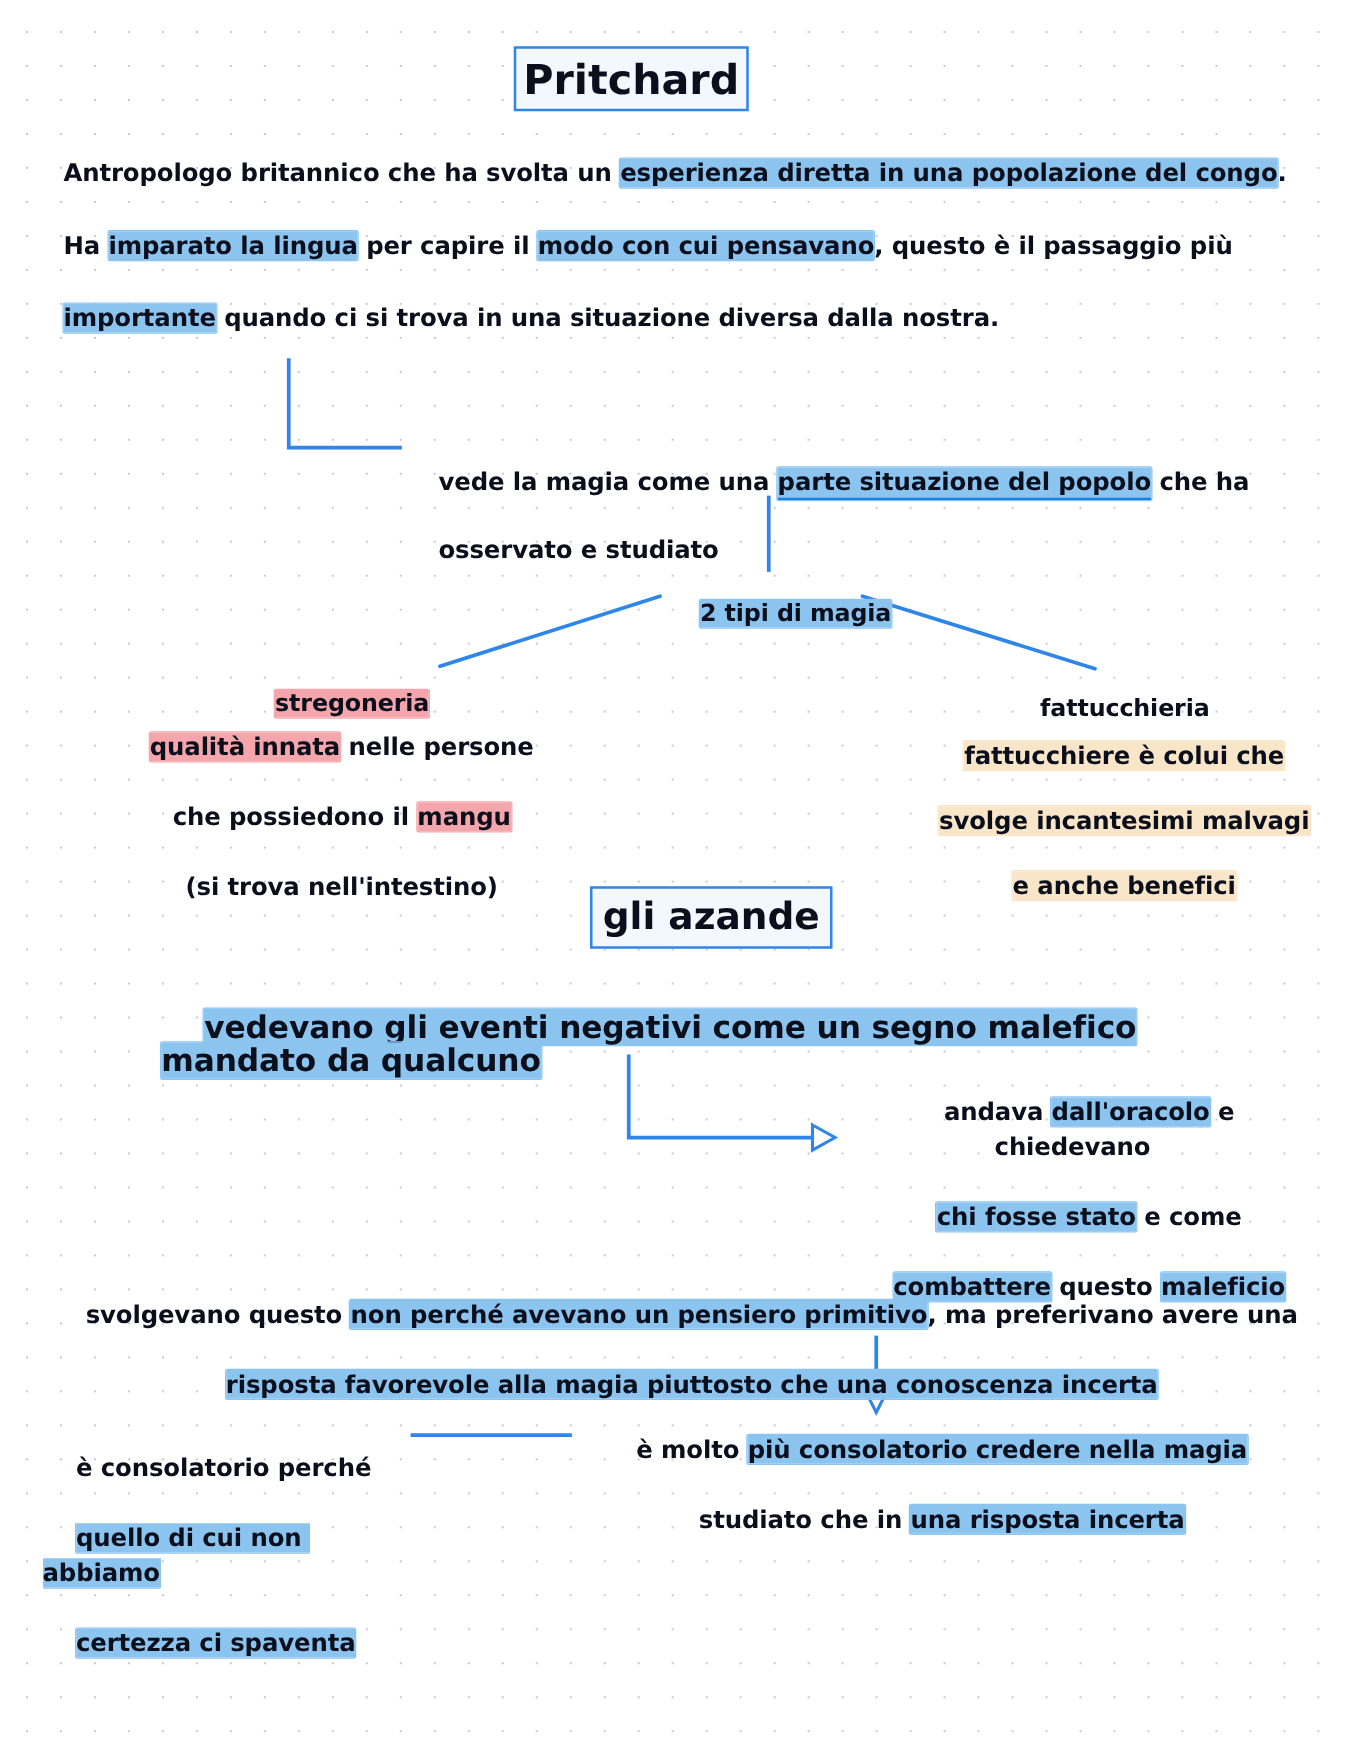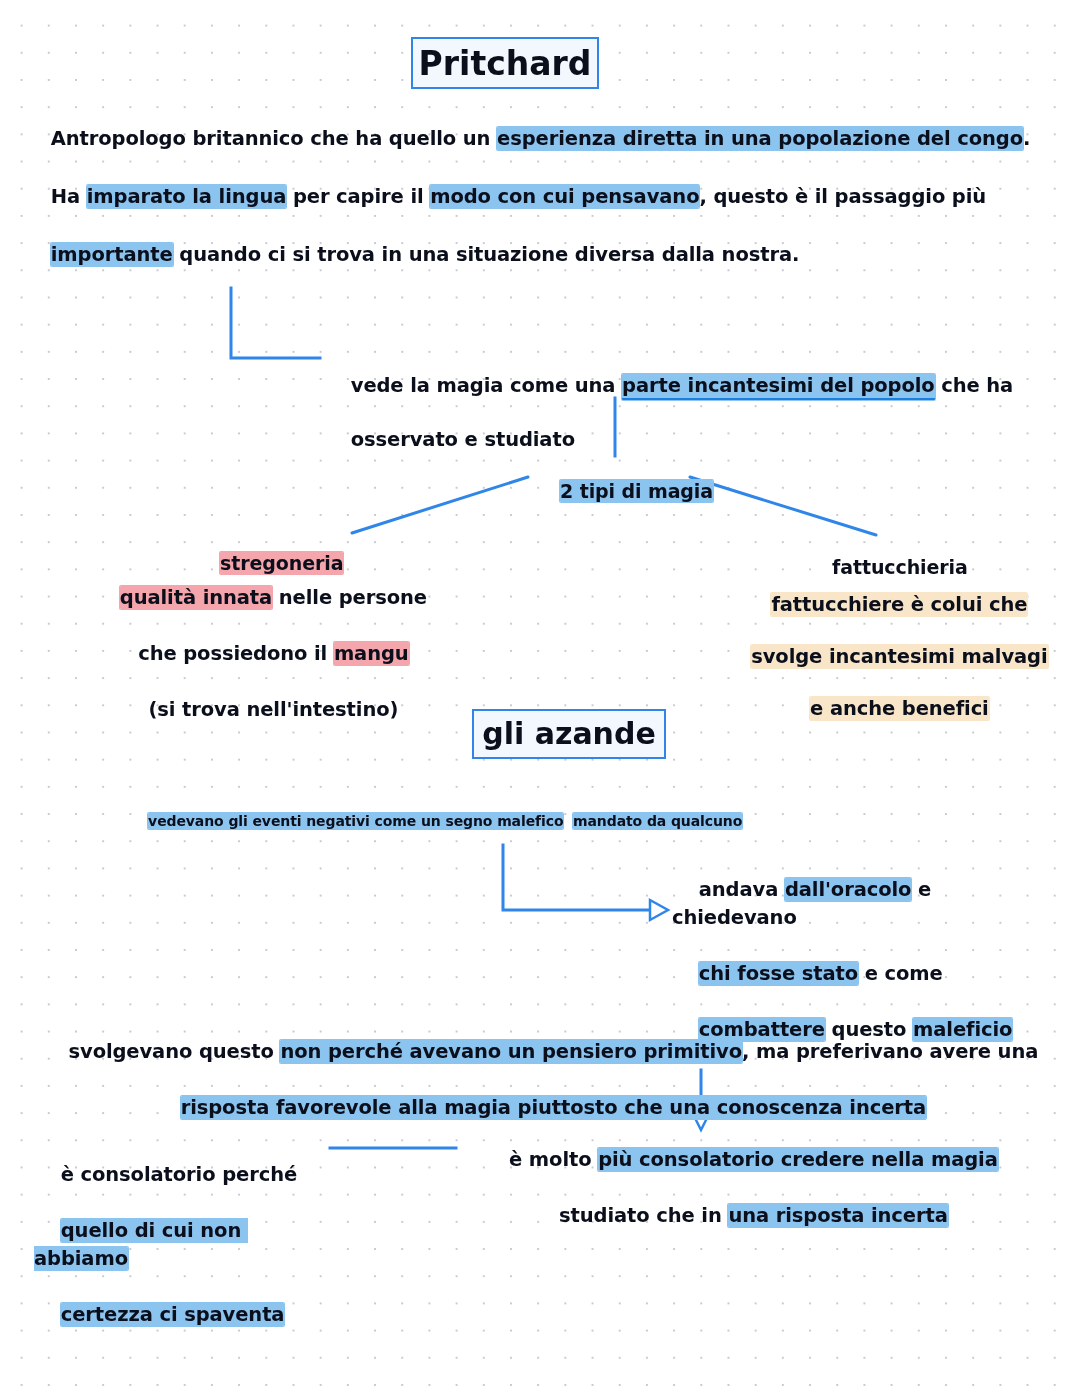--- a/index.html
+++ b/index.html
@@ -84,34 +84,34 @@
 </head>
 <body>
 
 <div id="page">
 
   <div class="titlebox" style="left:411px; top:37px; width:184px; height:48px;">
     <span class="tb-text" style="font-size:33px;">Pritchard</span>
   </div>
 
   <div class="txt" style="left:24px; top:95px; width:1040px; font-size:19.5px; line-height:29px;">
-    <span>Antropologo britannico che ha quello un </span><span class="hl-blue">esperienza diretta in una popolazione del congo</span><span>.</span><br>
+    <span>Antropologo britannico che ha svolta un </span><span class="hl-blue">esperienza diretta in una popolazione del congo</span><span>.</span><br>
     <span>Ha </span><span class="hl-blue">imparato la lingua</span><span> per capire il </span><span class="hl-blue">modo con cui pensavano</span><span>, questo è il passaggio più</span><br>
     <span class="hl-blue">importante</span><span> quando ci si trova in una situazione diversa dalla nostra.</span>
   </div>
 
 
   <div class="conn" style="left:228px; top:288px; width:110px; height:80px;">
     <svg width="110" height="80" viewBox="0 0 110 80">
       <path d="M 3 0 L 3 70 L 92 70" fill="none" stroke="#2f86e8" stroke-width="3" stroke-linecap="square" stroke-linejoin="miter"></path>
     </svg>
   </div>
 
   <div class="txt" style="left:324px; top:345px; width:700px; font-size:19.5px; line-height:27px;">
-    <span>vede la magia come una </span><span class="hl-blue ul-blue">parte incantesimi del popolo</span><span> che ha</span><br>
+    <span>vede la magia come una </span><span class="hl-blue ul-blue">parte situazione del popolo</span><span> che ha</span><br>
     <span>osservato e studiato</span>
   </div>
 
   <div class="conn" style="left:612px; top:398px; width:6px; height:58px;">
     <svg width="6" height="58" viewBox="0 0 6 58">
       <path d="M 3 0 L 3 58" fill="none" stroke="#2f86e8" stroke-width="3" stroke-linecap="square"></path>
     </svg>
   </div>
 
   <div class="txt" style="left:534px; top:452px; font-size:19px; line-height:26px;">
@@ -145,32 +145,32 @@
   <div class="txt" style="left:716px; top:566px; width:340px; text-align:center; font-size:19.5px; line-height:26px;">
     <span class="hl-cream">fattucchiere è colui che</span><br>
     <span class="hl-cream">svolge incantesimi malvagi</span><br>
     <span class="hl-cream">e anche benefici</span>
   </div>
 
   <div class="titlebox" style="left:472px; top:709px; width:190px; height:46px;">
     <span class="tb-text" style="font-size:30px;">gli azande</span>
   </div>
 
-  <div class="txt" style="left:129px; top:781px; width:880px; font-size:14px; line-height:27px;">
+  <div class="txt" style="left:129px; top:781px; width:880px; font-size:25px; line-height:27px;">
     <span class="hl-blue">vedevano gli eventi negativi come un segno malefico</span><span>&nbsp; </span><span class="hl-blue">mandato da qualcuno</span>
   </div>
 
   <div class="conn" style="left:500px; top:845px; width:180px; height:75px;">
     <svg width="180" height="75" viewBox="0 0 180 75">
       <path d="M 3 0 L 3 65 L 150 65" fill="none" stroke="#2f86e8" stroke-width="3" stroke-linecap="square" stroke-linejoin="miter"></path>
       <path d="M 150 55 L 168 65 L 150 75 Z" fill="#ffffff" stroke="#2f86e8" stroke-width="2.5" stroke-linejoin="miter"></path>
     </svg>
   </div>
 
-  <div class="txt" style="left:672px; top:848px; width:372px; font-size:19.5px; line-height:28px;">
+  <div class="txt" style="left:672px; top:848px; width:372px; text-align:center; font-size:19.5px; line-height:28px;">
     <span>andava </span><span class="hl-blue">dall'oracolo</span><span> e chiedevano</span><br>
     <span class="hl-blue">chi fosse stato</span><span> e come</span><br>
     <span class="hl-blue">combattere</span><span> questo </span><span class="hl-blue">maleficio</span>
   </div>
 
   <div class="txt" style="left:28px; top:1010px; width:1024px; text-align:center; font-size:19.5px; line-height:28px;">
     <span>svolgevano questo </span><span class="hl-blue">non perché avevano un pensiero primitivo</span><span>, ma preferivano avere una</span><br>
     <span class="hl-blue">risposta favorevole alla magia piuttosto che una conoscenza incerta</span>
   </div>
 

